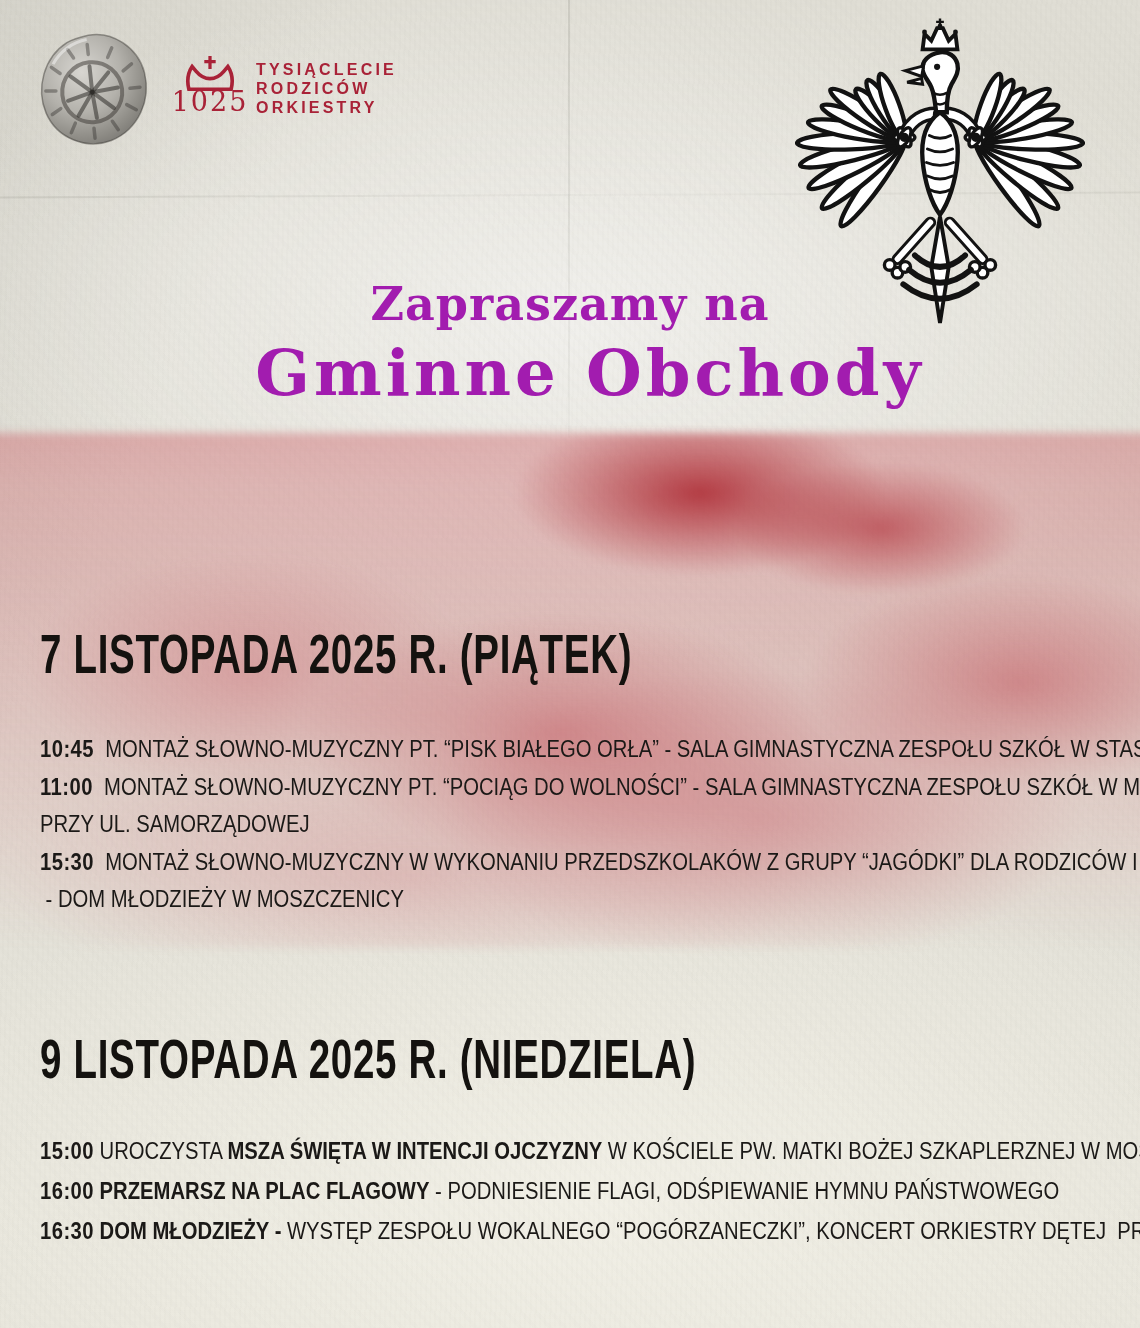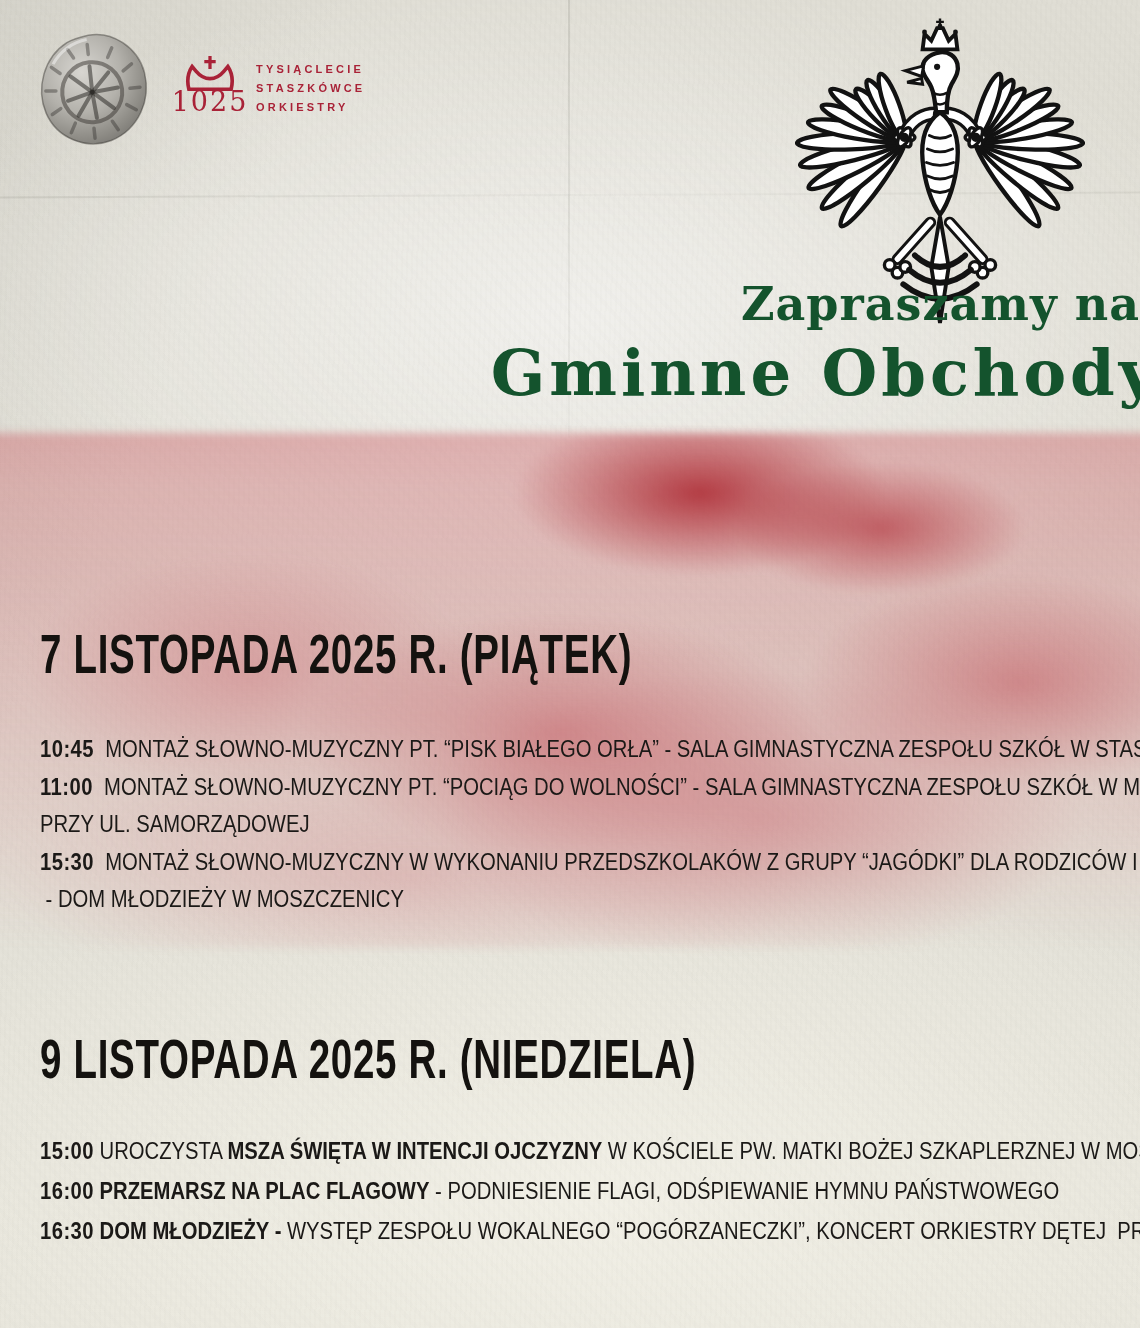--- a/index.html
+++ b/index.html
@@ -45,26 +45,26 @@
                       rgba(206,102,110,.26) 45%, rgba(209,112,119,.15) 75%, rgba(209,112,119,0) 100%);
   }
   
   .coin{position:absolute;left:34px;top:30px;width:120px;height:120px;transform:rotate(-6deg);}
   .logo1025{position:absolute;left:168px;top:52px;width:230px;height:70px;}
   .logo-crown{position:absolute;left:16px;top:2px;width:52px;height:38px;}
   .logo-num{
     position:absolute;left:0;top:36px;width:84px;text-align:center;
     font-family:"DejaVu Serif",serif;font-weight:400;font-size:27px;letter-spacing:2px;line-height:1;
   }
-  .logo-lines{position:absolute;left:88px;top:8px;font-weight:700;font-size:11px;
+  .logo-lines{position:absolute;left:88px;top:8px;font-weight:700;font-size:16px;
     letter-spacing:3.2px;line-height:19px;}
   .eagle{position:absolute;left:795px;top:16px;width:290px;height:322px;}
   
-  .title{position:absolute;left:0;width:100%;text-align:right;
-    font-family:"DejaVu Serif",serif;font-weight:700;color:#14532d;line-height:1;}
+  .title{position:absolute;left:0;width:100%;text-align:center;
+    font-family:"DejaVu Serif",serif;font-weight:700;color:#a21caf;line-height:1;}
   .t1{top:281px;font-size:46px;letter-spacing:1px;}
   .t2{top:341px;font-size:64px;letter-spacing:4px;margin-left:20px;}
   .t3{top:450px;font-size:84px;letter-spacing:0px;}
   
   .day-heading{
     position:absolute;left:40px;margin:0;
     font-size:55px;font-weight:700;line-height:1;letter-spacing:1px;color:#14120f;
     transform:scaleX(.70);transform-origin:left top;white-space:nowrap;
   }
   .h-day1{top:627px;} .h-day2{top:1032px;}
@@ -128,21 +128,21 @@
   </svg>
 
   <div class="logo1025" style="color:#a92237;">
     <svg class="logo-crown" viewBox="0 0 64 44">
       <path d="M30,1 h4 v5 h5 v4 h-5 v7 h-4 v-7 h-5 v-4 h5 Z" fill="#a92237"></path>
       <path d="M6,42 C3,30 6,20 10,14 L15,20 C20,26 26,29 32,29 C38,29 44,26 49,20 L54,14 C58,20 61,30 58,42 Z" fill="none" stroke="#a92237" stroke-width="4.5"></path>
     </svg>
     <div class="logo-num">1025</div>
     <div class="logo-lines">
       <div>TYSIĄCLECIE</div>
-      <div>STASZKÓWCE</div>
+      <div>RODZICÓW</div>
       <div>ORKIESTRY</div>
     </div>
   </div>
 
   <svg class="eagle" viewBox="0 0 300 330">
     <g fill="#fff" stroke="#121212" stroke-width="4.5">
 
       <g>
         <g transform="rotate(-54 113 126)">
             <ellipse cx="58" cy="126" rx="56" ry="8.5"></ellipse>

